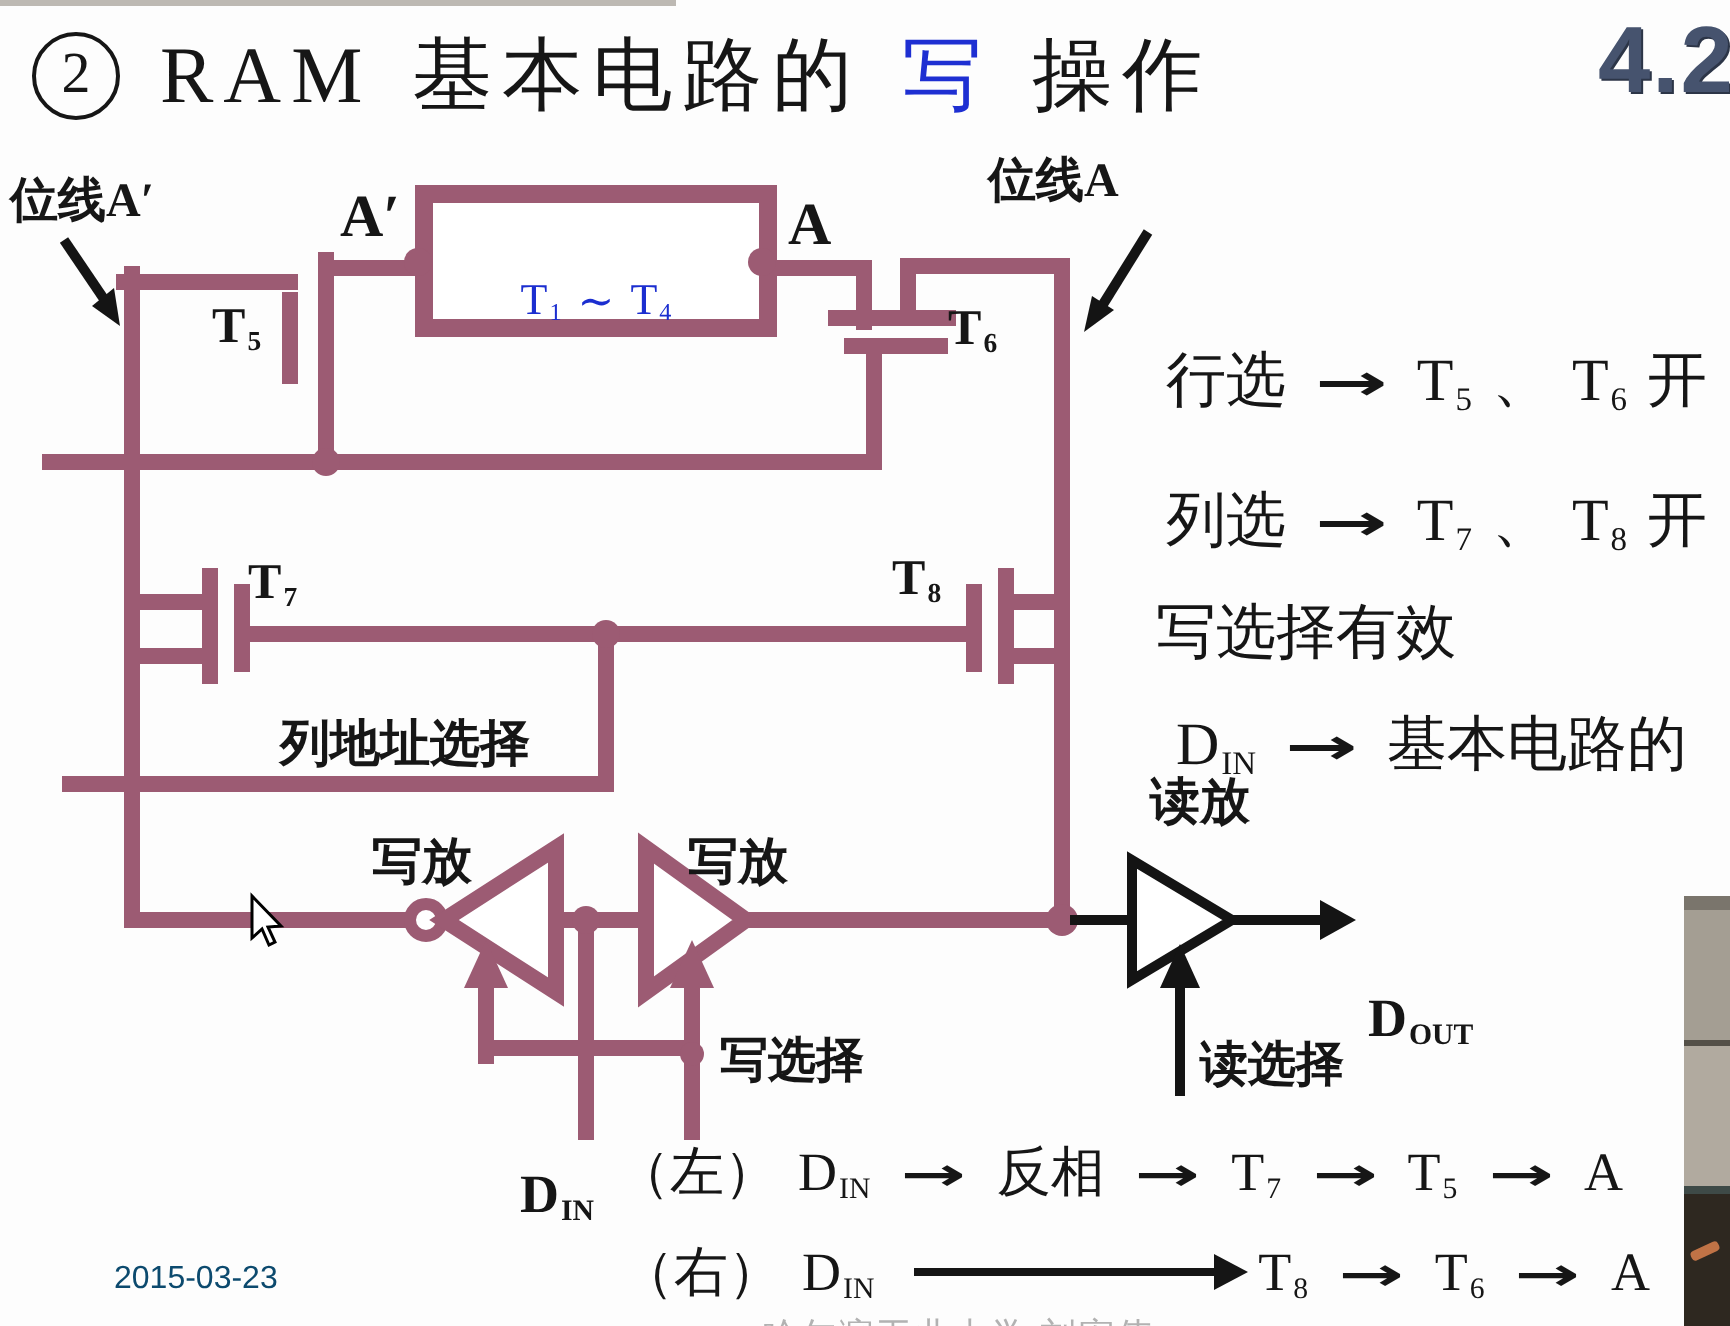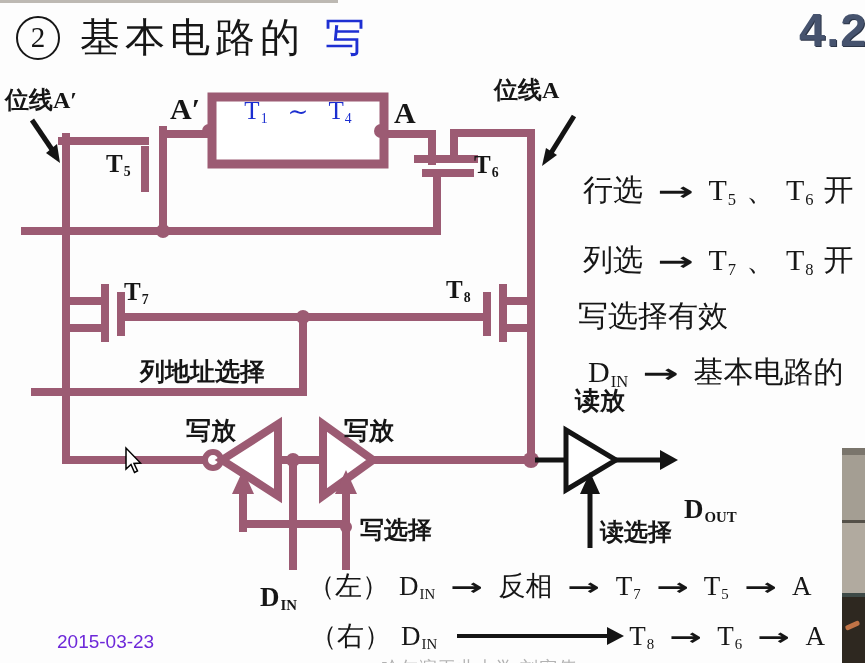--- a/index.html
+++ b/index.html
@@ -17,32 +17,32 @@
   .title .hl{color:#1e2fd2;}
   .badge{position:absolute;left:799px;top:2px;font-family:"Liberation Sans","DejaVu Sans",sans-serif;
         font-weight:bold;font-size:47px;color:#46536e;letter-spacing:1px;
         text-shadow:1px 1px 0 #2c3547;}
   
   .lbl{position:absolute;white-space:nowrap;z-index:3;font-weight:bold;}
   .sub{font-size:0.55em;vertical-align:-0.28em;letter-spacing:0;margin-left:1px;}
   .blue{color:#1b2ed0;}
   .diagram{position:absolute;left:0;top:0;z-index:1;}
   .cellbox-label{position:absolute;left:212px;top:97px;width:172px;height:67px;
-        display:flex;align-items:flex-start;justify-content:center;gap:20px;font-size:25px;z-index:3;}
+        display:flex;align-items:flex-end;justify-content:center;gap:8px;font-size:22px;z-index:3;}
   
   .tkrow{position:absolute;display:flex;align-items:baseline;white-space:nowrap;z-index:3;}
   .rp-row{font-size:30px;gap:10px;}
   .bt-row{font-size:27px;gap:10px;}
   .arr{display:inline-block;transform:scaleX(1.7);margin:0 12px;font-weight:bold;font-family:"DejaVu Sans",sans-serif;font-size:0.85em;}
   .long-arrow{width:152px;height:4px;background:#151515;align-self:center;position:relative;margin:0 10px;}
   .long-arrow::after{content:"";position:absolute;right:-15px;top:-7.5px;
         border-left:17px solid #151515;border-top:9px solid transparent;border-bottom:9px solid transparent;}
   
   .date{position:absolute;left:57px;top:631px;font-family:"Liberation Sans","DejaVu Sans",sans-serif;
-        font-size:19px;color:#6d28d9;z-index:3;}
+        font-size:16px;color:#0c4a6e;z-index:3;}
   .wm{position:absolute;left:381px;top:633px;font-family:"Liberation Sans","DejaVu Sans",sans-serif;
         font-size:18px;color:#a6a6a6;opacity:.85;z-index:2;letter-spacing:1px;margin-top:23px;}
   
   .vstrip{position:absolute;left:842px;top:448px;width:23px;height:215px;z-index:1;}
   .vstrip .s1{height:7px;background:#7a756c;}
   .vstrip .s2{height:65px;background:#a49e93;}
   .vstrip .s3{height:3px;background:#545048;}
   .vstrip .s4{height:70px;background:#b1aa9f;}
   .vstrip .s5{height:4px;background:#3e4a47;}
   .vstrip .s6{height:66px;background:#2e2820;position:relative;}
@@ -50,22 +50,24 @@
         transform:rotate(-25deg);border-radius:2px;}
 </style>
 </head>
 <body>
 
 <div class="slide">
   <div class="topline"></div>
 
   <div class="title">
     <span class="circ">2</span>
+    <span>RAM</span>
     <span>基本电路的</span>
     <span class="hl">写</span>
+    <span>操作</span>
   </div>
   <div class="badge">4.2</div>
 
   <svg class="diagram" width="865" height="663" viewBox="0 0 865 663">
 
     <g stroke="#9c5b73" stroke-width="8" fill="none" stroke-linecap="square">
       <line x1="213" y1="134" x2="163" y2="134"></line>
       <line x1="163" y1="130" x2="163" y2="231"></line>
       <line x1="145" y1="150" x2="145" y2="188"></line>
       <line x1="62" y1="141" x2="145" y2="141"></line>

